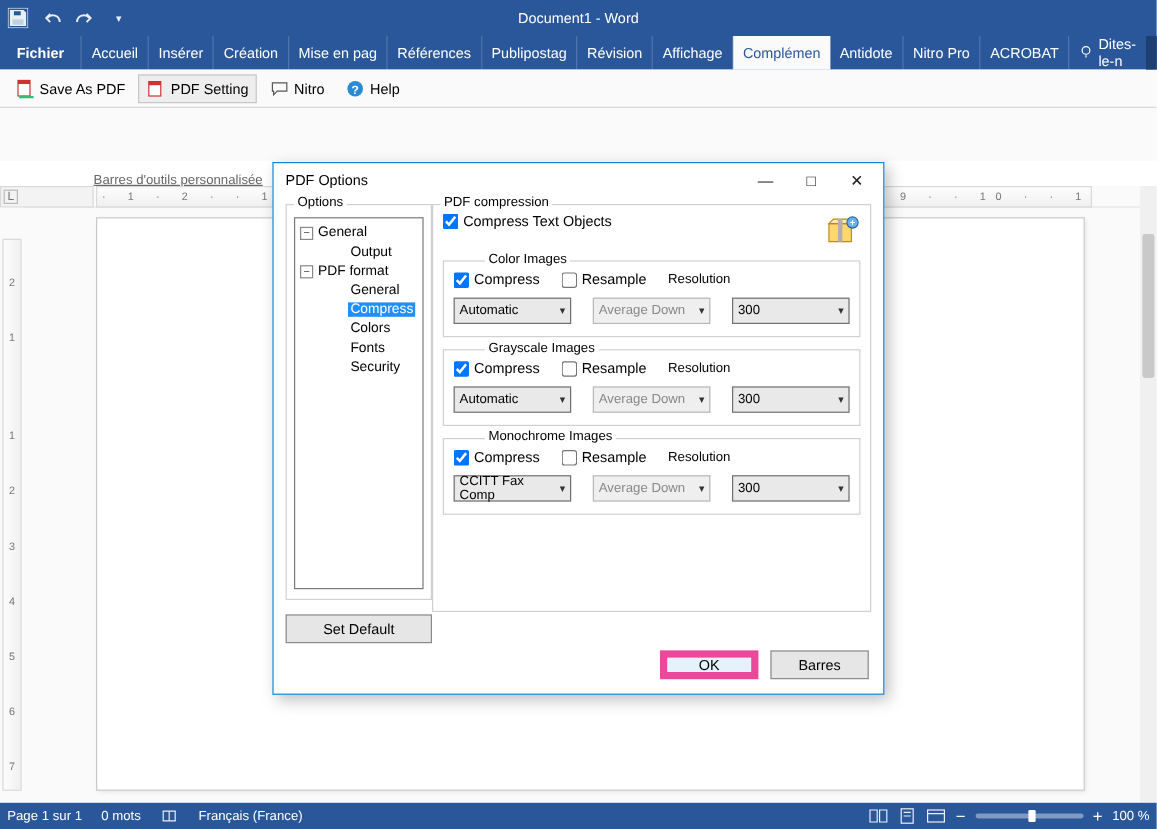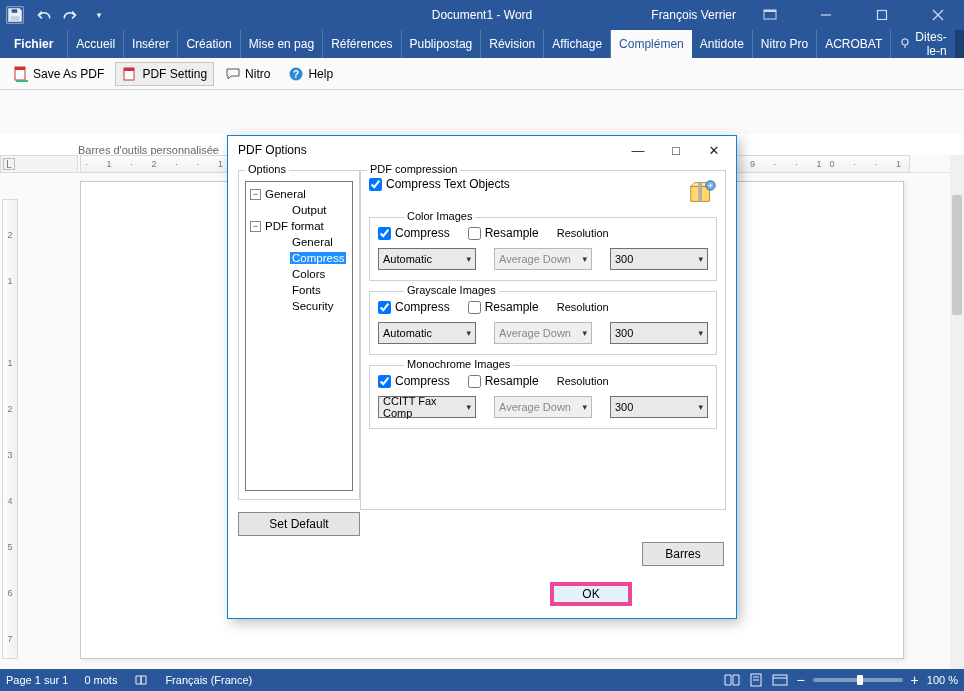--- a/index.html
+++ b/index.html
@@ -7,21 +7,21 @@
 
 
 .titlebar { background: #2a579a; height: 30px; display: flex; align-items: center; color: #fff; font-size: 12px; }
 .titlebar .qat { display: flex; align-items: center; padding: 0 6px; gap: 10px; }
 .titlebar .icon-wrap { width: 18px; height: 18px; display: flex; align-items: center; justify-content: center; opacity: .9; }
 .titlebar .doc-title { position: absolute; left: 0; right: 0; text-align: center; }
 .titlebar .title-right { margin-left: auto; display: flex; align-items: center; gap: 12px; padding-right: 4px; }
 .titlebar .winbtn { width: 44px; height: 30px; display: flex; align-items: center; justify-content: center; color: #cfd9eb; }
 
 
-.ribbon-tabs { background: #2a579a; height: 28px; display: flex; align-items: stretch; color: #fff; font-size: 12px; text-align: right; }
+.ribbon-tabs { background: #2a579a; height: 28px; display: flex; align-items: stretch; color: #fff; font-size: 12px; }
 .ribbon-tabs .tab { padding: 0 8px; display: flex; align-items: center; border-right: 1px solid rgba(255,255,255,0.18); white-space: nowrap; }
 .ribbon-tabs .tab.first { font-weight: 600; padding: 0 14px; }
 .ribbon-tabs .tab.active { background: #fafafa; color: #2a579a; border-right: none; }
 .ribbon-tabs .share { margin-left: auto; background: #1e3f71; padding: 0 10px; display:flex; align-items:center; gap:6px; }
 .ribbon-tabs .tell { display:flex; align-items:center; gap:4px; padding:0 8px; border-right:none;}
 
 
 .subtoolbar { background: #fafafa; border-bottom: 1px solid #d9d9d9; height: 32px; display: flex; align-items: center; padding: 0 6px; gap: 4px; }
 .subtoolbar .btn { display: flex; align-items: center; gap: 4px; padding: 3px 6px; border: 1px solid transparent; }
 .subtoolbar .btn.framed { background: #eee; border: 1px solid #c6c6c6; }
@@ -78,21 +78,21 @@
 .section .legend{position:absolute;top:-8px;left:6px;background:#fff;padding:0 3px;font-size:11px;margin-left:28px;}
 .row{display:flex;align-items:center;gap:18px;}
 .row2{display:flex;align-items:center;gap:18px;margin-top:8px;}
 .res-lbl{font-size:11px;color:#000;}
 .combo{display:flex;align-items:center;border:1px solid #707070;background:#e9e9e9;height:22px;width:98px;padding:0 4px;font-size:11px;position:relative;}
 .combo .car{margin-left:auto;font-size:9px;color:#333;}
 .combo.disabled{color:#888;background:#efefef;border-color:#b8b8b8;}
 .dlg-foot{display:flex;padding:4px 12px 12px 12px;gap:10px;}
 .dlg-foot .spacer{flex:1;}
 .btn2{border:1px solid #8a8a8a;background:#e6e6e6;height:24px;min-width:82px;display:flex;align-items:center;justify-content:center;font-size:12px;}
-.btn2.primary{border:4px solid #ec4899;background:#e6f2fb;margin-top:40px;}
+.btn2.primary{border:6px solid #ec4899;background:#e6f2fb;}
 </style>
 </head>
 <body>
 
 <div class="titlebar">
   <div class="qat">
     <span class="icon-wrap">
         <svg viewBox="0 0 16 16">
           <rect x="1" y="1" width="14" height="14" fill="#fff" stroke="#fff" stroke-width="1" fill-opacity="0"></rect>
           <rect x="1" y="1" width="14" height="14" fill="#2a579a"></rect>
@@ -109,45 +109,20 @@
       </span>
     <span class="icon-wrap">
         <svg viewBox="0 0 16 16">
           <path d="M11 8a5 5 0 0 0-9 3" fill="none" stroke="#fff" stroke-width="1.4"></path>
           <path d="M9 5l3 3-3 3" fill="none" stroke="#fff" stroke-width="1.4"></path>
         </svg>
       </span>
     <span class="icon-wrap" style="font-size:9px;color:#fff;">▾</span>
   </div>
   <div class="doc-title">Document1  -  Word</div>
-  <div class="title-right">
-    <span>François Verrier</span>
-    <span class="winbtn">
-        <svg width="14" height="14" viewBox="0 0 14 14">
-          <rect x="1" y="2" width="12" height="9" fill="none" stroke="#cfd9eb"></rect>
-          <rect x="1" y="2" width="12" height="2" fill="#cfd9eb"></rect>
-        </svg>
-      </span>
-    <span class="winbtn">
-        <svg width="12" height="12">
-          <line x1="1" y1="6" x2="11" y2="6" stroke="#cfd9eb" stroke-width="1.2"></line>
-        </svg>
-      </span>
-    <span class="winbtn">
-        <svg width="12" height="12">
-          <rect x="1.5" y="1.5" width="9" height="9" fill="none" stroke="#cfd9eb" stroke-width="1.2"></rect>
-        </svg>
-      </span>
-    <span class="winbtn">
-        <svg width="12" height="12">
-          <line x1="1" y1="1" x2="11" y2="11" stroke="#cfd9eb" stroke-width="1.2"></line>
-          <line x1="11" y1="1" x2="1" y2="11" stroke="#cfd9eb" stroke-width="1.2"></line>
-        </svg>
-      </span>
-  </div>
 </div>
 
 <div class="ribbon-tabs">
   <div class="tab first">Fichier</div>
   <div class="tab">Accueil</div>
   <div class="tab">Insérer</div>
   <div class="tab">Création</div>
   <div class="tab">Mise en pag</div>
   <div class="tab">Références</div>
   <div class="tab">Publipostag</div>

